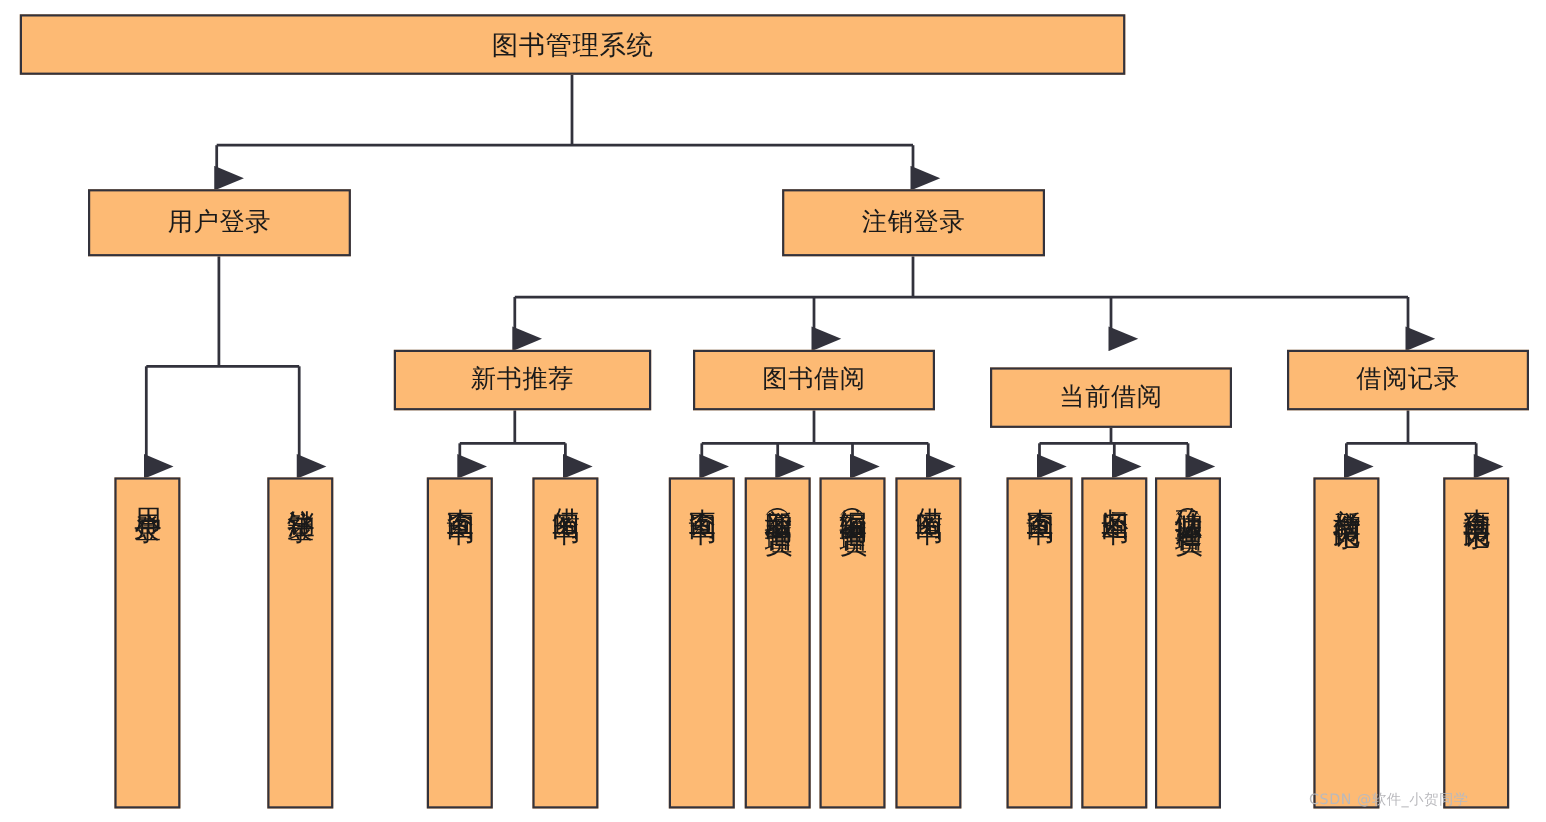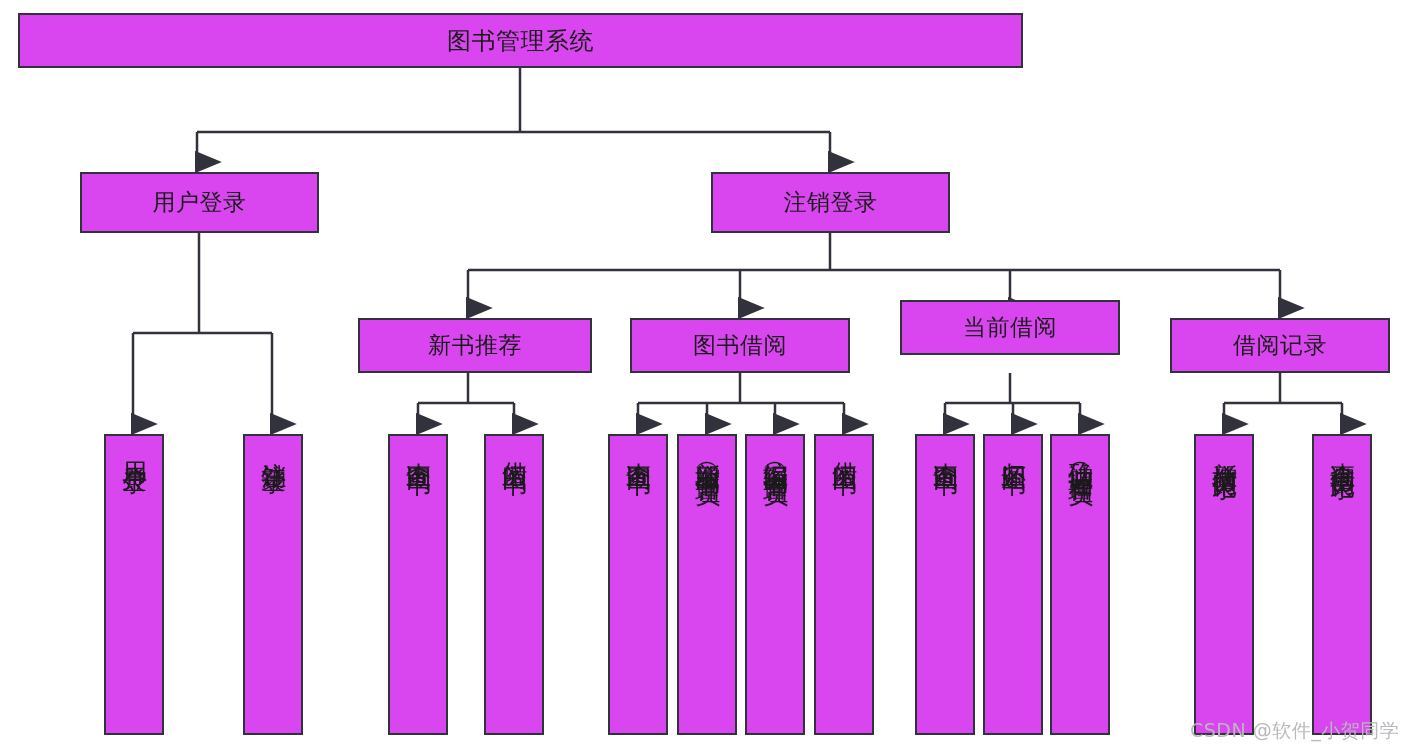--- a/index.html
+++ b/index.html
@@ -20,21 +20,21 @@
   svg#wires {
     position: absolute;
     left: 0; top: 0;
     width: 1405px;
     height: 747px;
     pointer-events: none;
   }
   .node {
     position: absolute;
     box-sizing: border-box;
-    background: #d946ef;
+    background: #fdba74;
     border: 2.5px solid #32323c;
     display: flex;
     align-items: center;
     justify-content: center;
     color: #1a1a1a;
     z-index: 2;
   }
   .node .lbl {
     display: block;
     text-align: center;
@@ -57,21 +57,21 @@
     writing-mode: vertical-rl;
     text-orientation: upright;
     font-size: 25px;
     line-height: 1.05;
     letter-spacing: 3px;
     white-space: nowrap;
   }
   .node.v.tall .lbl { font-size: 25px; }
   .watermark {
     position: absolute;
-    font-size: 19px;
+    font-size: 13px;
     color: #b9b9bd;
     white-space: nowrap;
     z-index: 5;
     letter-spacing: 0.5px;
   }
 </style>
 </head>
 <body>
 
 <div id="canvas">
@@ -141,21 +141,21 @@
   </div>
 
   <div class="node h" style="left:358px; top:318px; width:234px; height:55px;">
     <span class="lbl">新书推荐</span>
   </div>
 
   <div class="node h" style="left:630px; top:318px; width:220px; height:55px;">
     <span class="lbl">图书借阅</span>
   </div>
 
-  <div class="node h" style="left:900px; top:300px; width:220px; height:55px;">
+  <div class="node h" style="left:900px; top:334px; width:220px; height:55px;">
     <span class="lbl">当前借阅</span>
   </div>
 
   <div class="node h" style="left:1170px; top:318px; width:220px; height:55px;">
     <span class="lbl">借阅记录</span>
   </div>
 
   <div class="node v" style="left:104px; top:434px; width:60px; height:301px;">
     <span class="lbl">用户登录</span>
   </div>

